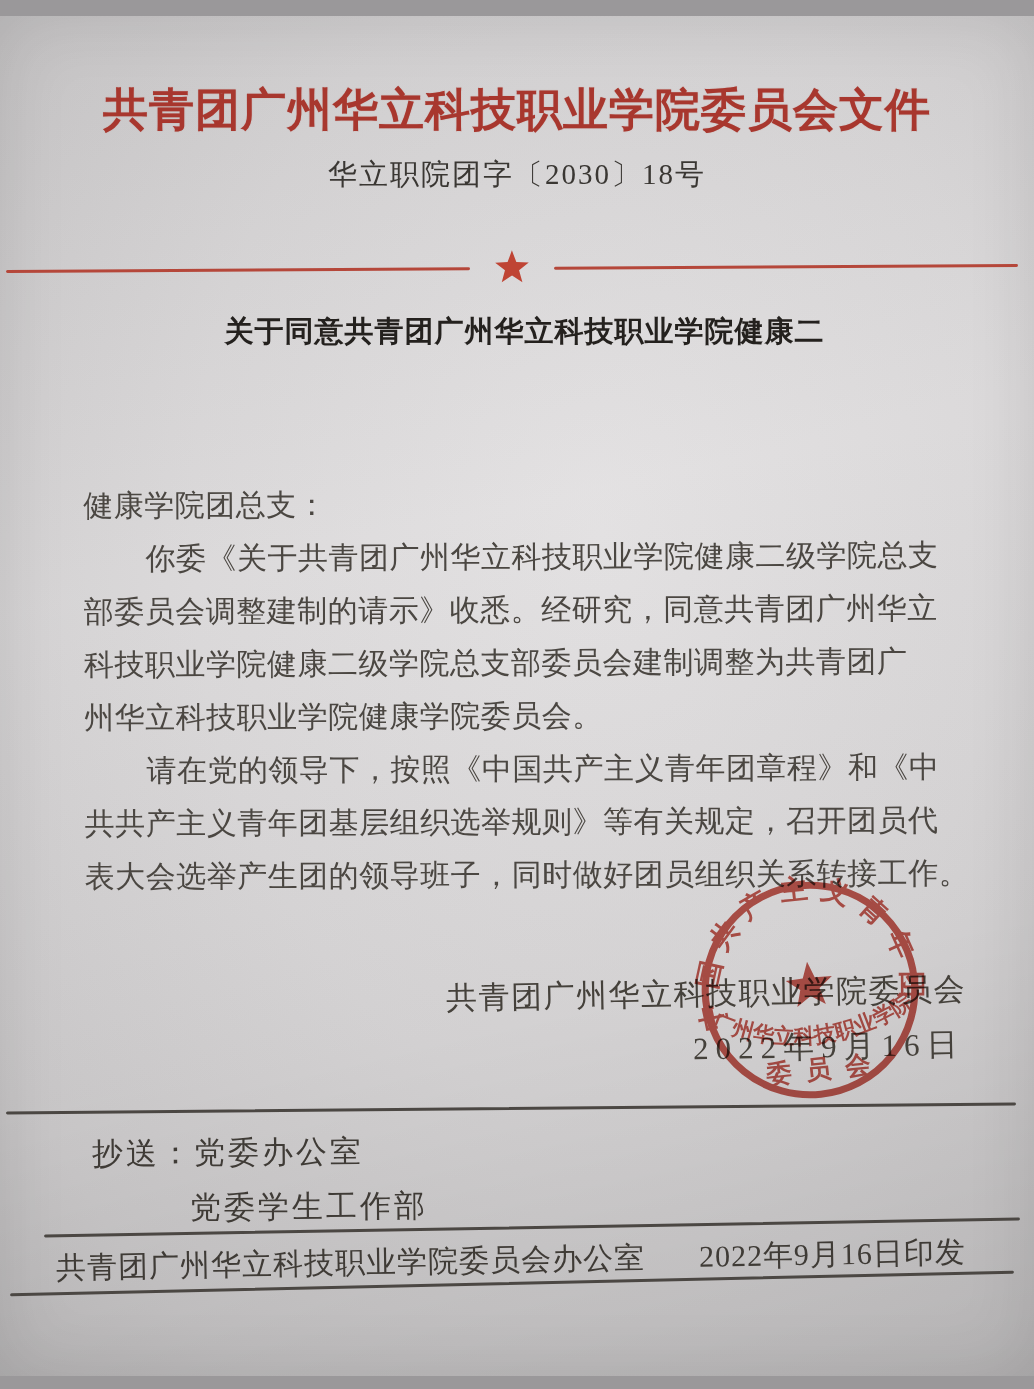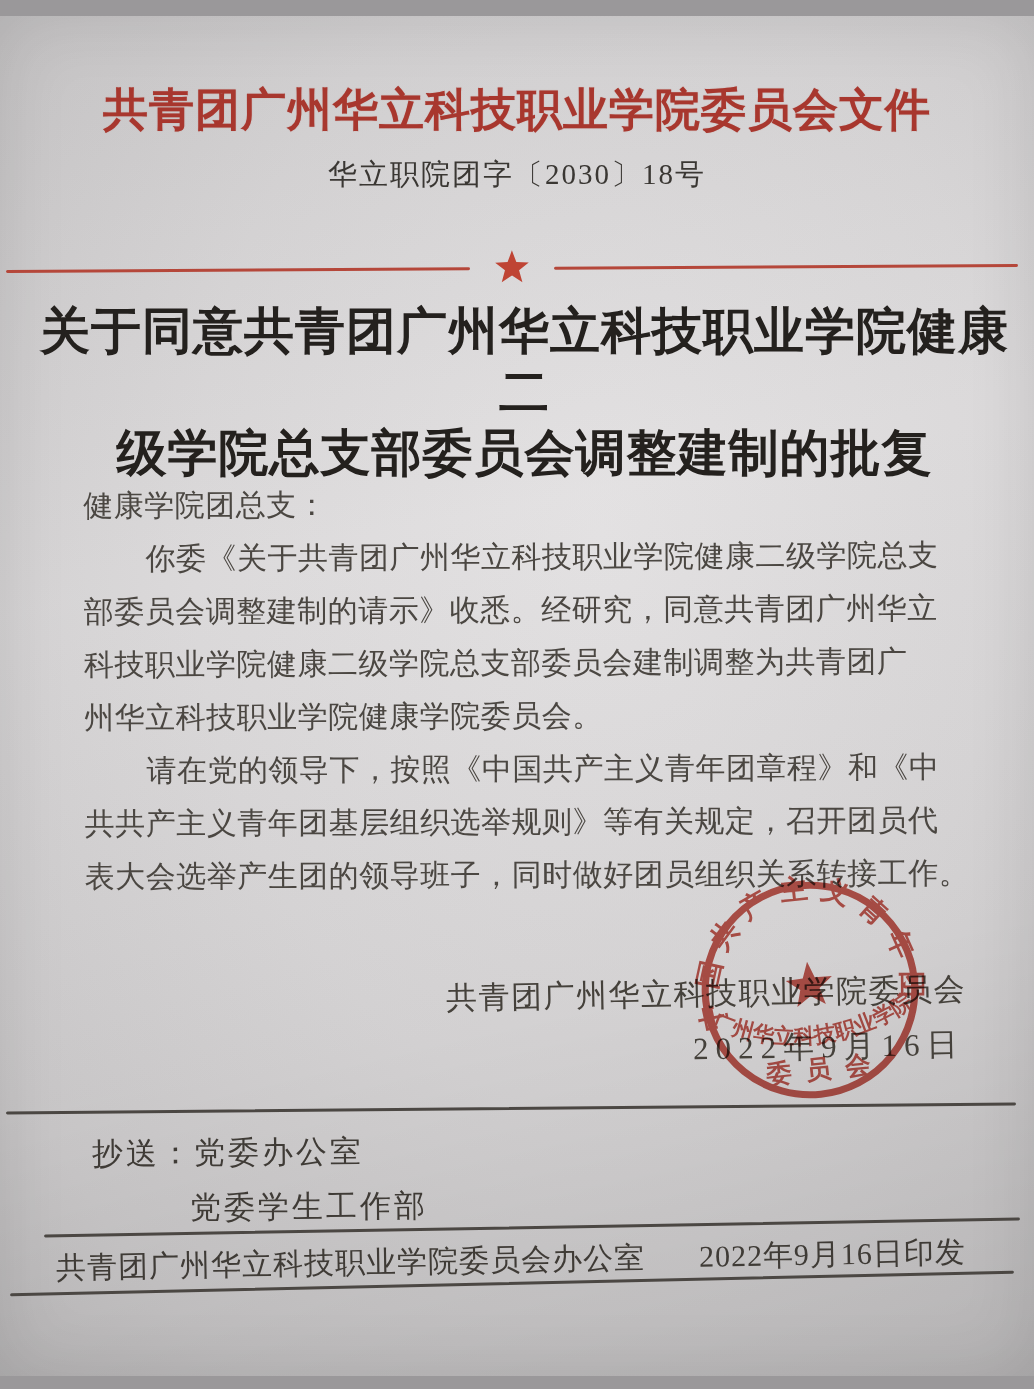--- a/index.html
+++ b/index.html
@@ -27,21 +27,21 @@
   }
   .divider{
     top:231px;left:6px;width:1012px;height:42px;
     display:flex;align-items:center;
     transform:rotate(-0.35deg);
   }
   .divider .rule{flex:1;height:3px;background:var(--divider-red,#b5473a);border-radius:2px;}
   .divider .star-wrap{width:44px;height:42px;margin:0 20px;flex:0 0 auto;}
   .doc-title{
     top:285px;left:40px;right:25px;text-align:center;
-    font-size:50px;font-weight:700;color:#24211e;
+    font-size:29px;font-weight:700;color:#24211e;
     letter-spacing:1px;line-height:61px;
   }
   .body-block{
     top:461px;left:84px;width:892px;
     font-size:30px;color:#4b4742;line-height:53px;
     letter-spacing:0.5px;
     transform:rotate(-0.25deg);
   }
   .body-block .line{white-space:nowrap;}
   .body-block .indent{text-indent:62px;}
@@ -88,21 +88,20 @@
     <span class="star-wrap">
       <svg viewBox="-25 -25 50 50" width="44" height="42">
         <polygon fill="#bf4434" points="0,-21 5.2,-7.1 20,-6.5 8.4,2.7 12.3,17 0,8.8 -12.3,17 -8.4,2.7 -20,-6.5 -5.2,-7.1"></polygon>
       </svg>
     </span>
     <span class="rule"></span>
   </div>
 
   <div class="abs doc-title">
     <div>关于同意共青团广州华立科技职业学院健康二</div>
-    <div>级学院总支部委员会调整建制的批复</div>
   </div>
 
   <div class="abs body-block">
     <div class="line">健康学院团总支：</div>
     <div class="line indent">你委《关于共青团广州华立科技职业学院健康二级学院总支</div>
     <div class="line">部委员会调整建制的请示》收悉。经研究，同意共青团广州华立</div>
     <div class="line">科技职业学院健康二级学院总支部委员会建制调整为共青团广</div>
     <div class="line">州华立科技职业学院健康学院委员会。</div>
     <div class="line indent">请在党的领导下，按照《中国共产主义青年团章程》和《中</div>
     <div class="line">共共产主义青年团基层组织选举规则》等有关规定，召开团员代</div>

